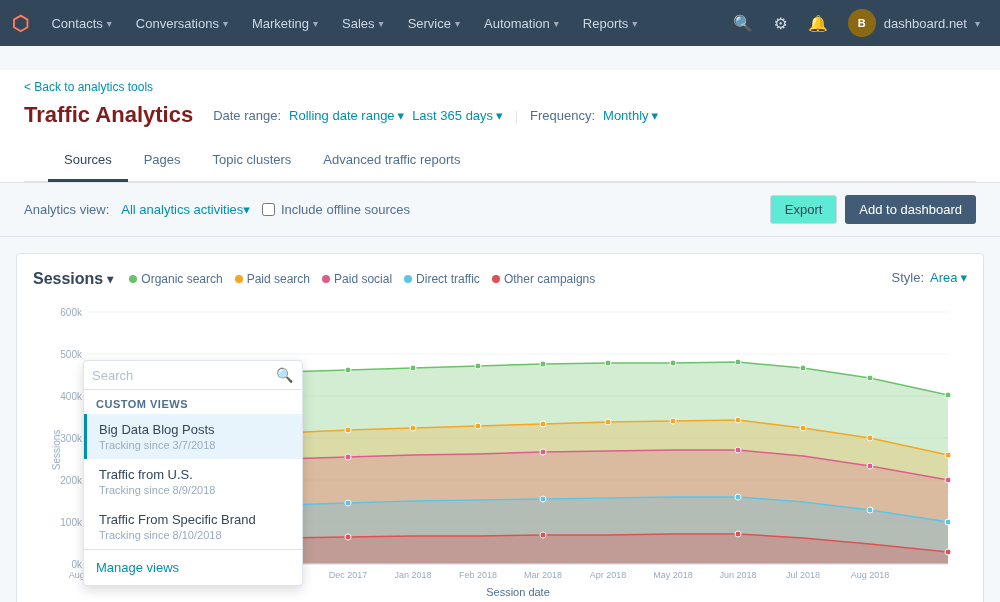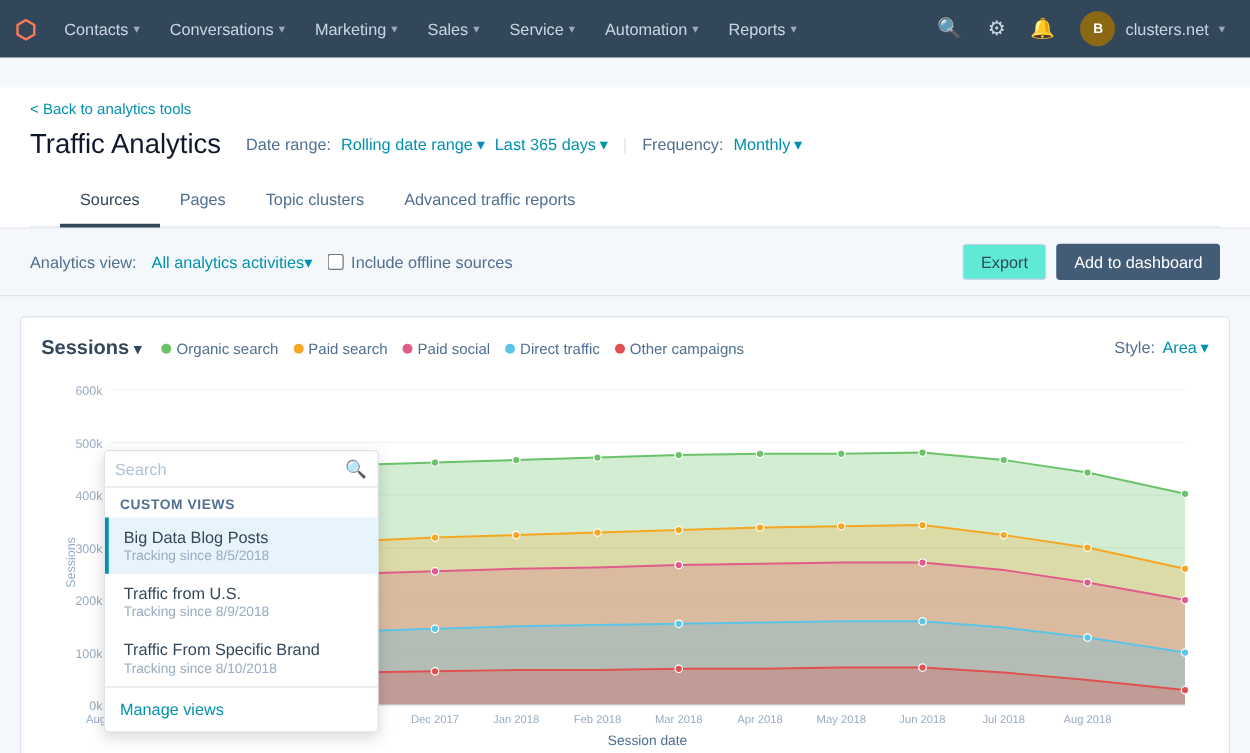--- a/index.html
+++ b/index.html
@@ -73,22 +73,22 @@
     }
     .header-row {
       display: flex;
       align-items: center;
       padding: 8px 0 12px;
       gap: 20px;
       flex-wrap: wrap;
     }
     .page-title {
       font-size: 22px;
-      font-weight: 400;
-      color: #0f172a;
+      font-weight: 700;
+      color: #7f1d1d;
     }
     .header-controls {
       display: flex;
       align-items: center;
       gap: 8px;
       font-size: 13px;
     }
     .header-label { color: #516f90; }
     .header-select {
       color: #0091ae;
@@ -310,21 +310,21 @@
   </div>
 
   <div class="nav-spacer"></div>
 
   <span class="nav-icon-btn">🔍</span>
   <span class="nav-icon-btn">⚙</span>
   <span class="nav-icon-btn">🔔</span>
 
   <div class="nav-account">
     <div class="avatar">B</div>
-    <span>clusters.net</span>
+    <span>dashboard.net</span>
     <span class="nav-chevron">▾</span>
   </div>
 </nav>
 
 <div class="page-header">
   <a class="back-link">&lt; Back to analytics tools</a>
   <div class="header-row">
     <h1 class="page-title">Traffic Analytics</h1>
     <div class="header-controls">
       <span class="header-label">Date range:</span>
@@ -515,21 +515,21 @@
       <div class="search-box">
         <input type="text" class="search-input" placeholder="Search" style="">
         <span class="search-icon-btn">🔍</span>
       </div>
 
       <div class="dropdown-scroll">
         <div class="dropdown-section-label">Custom views</div>
 
         <div class="dropdown-item selected">
           <div class="dropdown-item-title">Big Data Blog Posts</div>
-          <div class="dropdown-item-sub">Tracking since 8/5/2018</div>
+          <div class="dropdown-item-sub">Tracking since 3/7/2018</div>
         </div>
         <div class="dropdown-item">
           <div class="dropdown-item-title">Traffic from U.S.</div>
           <div class="dropdown-item-sub">Tracking since 8/9/2018</div>
         </div>
         <div class="dropdown-item">
           <div class="dropdown-item-title">Traffic From Specific Brand</div>
           <div class="dropdown-item-sub">Tracking since 8/10/2018</div>
         </div>
       </div>

